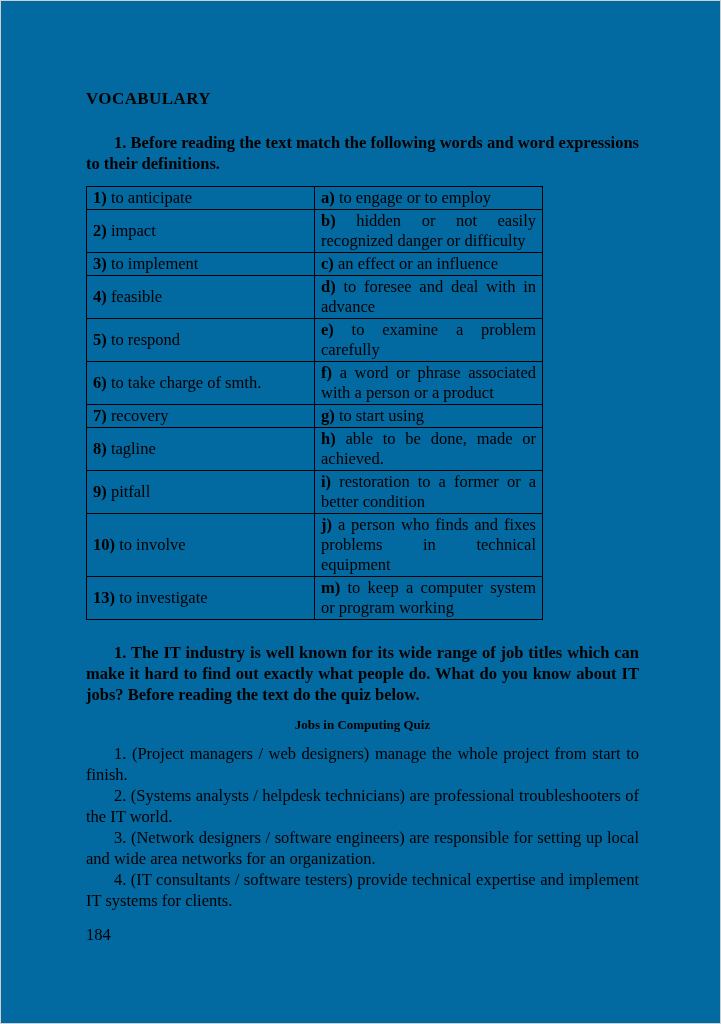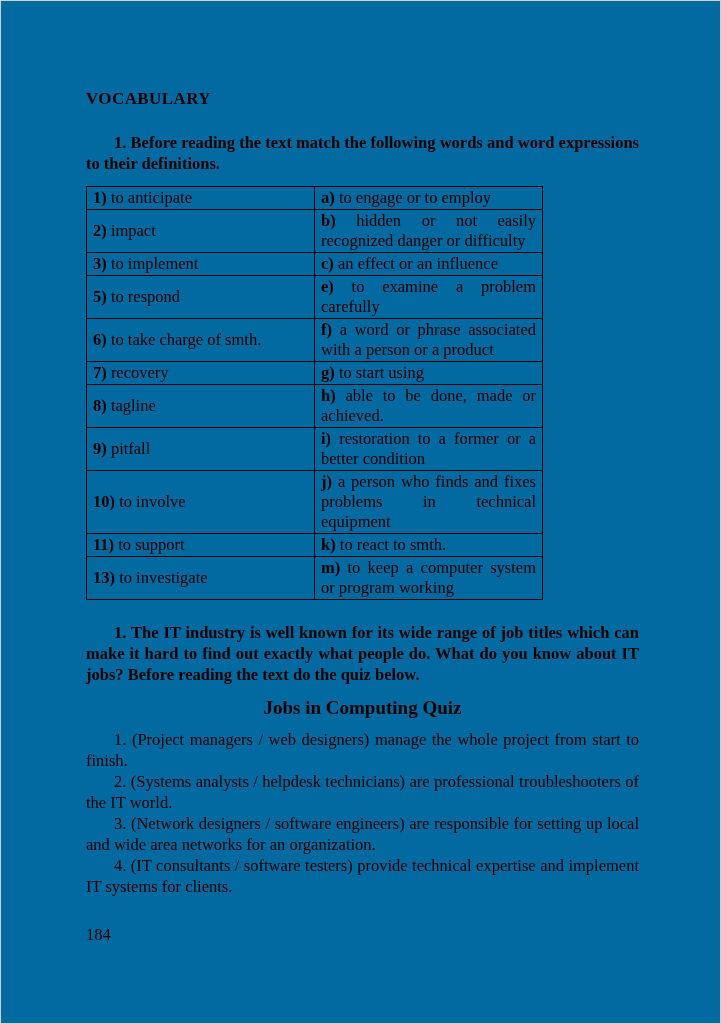--- a/index.html
+++ b/index.html
@@ -46,21 +46,21 @@
     border: 1px solid #000;
     padding: 1px 6px;
     vertical-align: middle;
     line-height: 20px;
   }
   td.term-cell { width: 215px; text-align: left; }
   td.def-cell  { text-align: justify; }
   .b { font-weight: bold; }
   .reading-heading { margin-bottom: 20px; }
   .quiz-title {
-    font-size: 19px;
+    font-size: 13px;
     font-weight: bold;
     text-align: center;
     margin: 8px 0 10px 0;
   }
   .quiz-item {
     font-size: 16.5px;
     line-height: 21px;
     text-align: justify;
     text-indent: 28px;
     margin: 0;
@@ -90,20 +90,24 @@
         </tr>
         <tr>
           <td class="term-cell"><span class="b">2)</span> <span>impact</span></td>
           <td class="def-cell"><span class="b">b)</span> <span>hidden or not easily recognized danger or difficulty</span></td>
         </tr>
         <tr>
           <td class="term-cell"><span class="b">3)</span> <span>to implement</span></td>
           <td class="def-cell"><span class="b">c)</span> <span>an effect or an influence</span></td>
         </tr>
         <tr>
+          <td class="term-cell"><span class="b">4)</span> <span>feasible</span></td>
+          <td class="def-cell"><span class="b">d)</span> <span>to foresee and deal with in advance</span></td>
+        </tr>
+        <tr>
           <td class="term-cell"><span class="b">5)</span> <span>to respond</span></td>
           <td class="def-cell"><span class="b">e)</span> <span>to examine a problem carefully</span></td>
         </tr>
         <tr>
           <td class="term-cell"><span class="b">6)</span> <span>to take charge of smth.</span></td>
           <td class="def-cell"><span class="b">f)</span> <span>a word or phrase associated with a person or a product</span></td>
         </tr>
         <tr>
           <td class="term-cell"><span class="b">7)</span> <span>recovery</span></td>
           <td class="def-cell"><span class="b">g)</span> <span>to start using</span></td>
@@ -114,24 +118,20 @@
         </tr>
         <tr>
           <td class="term-cell"><span class="b">9)</span> <span>pitfall</span></td>
           <td class="def-cell"><span class="b">i)</span> <span>restoration to a former or a better condition</span></td>
         </tr>
         <tr>
           <td class="term-cell"><span class="b">10)</span> <span>to involve</span></td>
           <td class="def-cell"><span class="b">j)</span> <span>a person who finds and fixes problems in technical equipment</span></td>
         </tr>
         <tr>
-          <td class="term-cell"><span class="b">11)</span> <span>to support</span></td>
-          <td class="def-cell"><span class="b">k)</span> <span>to react to smth.</span></td>
-        </tr>
-        <tr>
           <td class="term-cell"><span class="b">13)</span> <span>to investigate</span></td>
           <td class="def-cell"><span class="b">m)</span> <span>to keep a computer system or program working</span></td>
         </tr>
       </tbody>
     </table>
 
 
     <p class="intro">1. The IT industry is well known for its wide range of job titles which can make it hard to find out exactly what people do. What do you know about IT jobs? Before reading the text do the quiz below.</p>
 
     <div class="quiz-title">Jobs in Computing Quiz</div>

